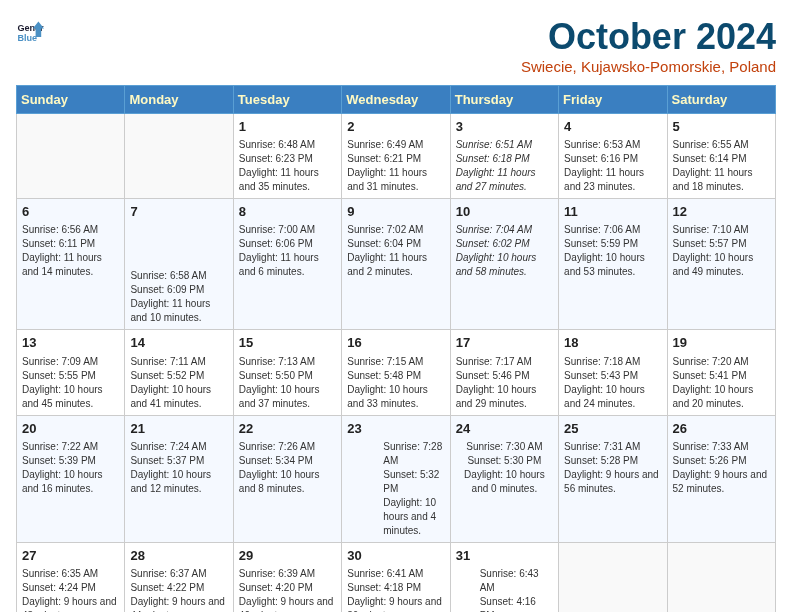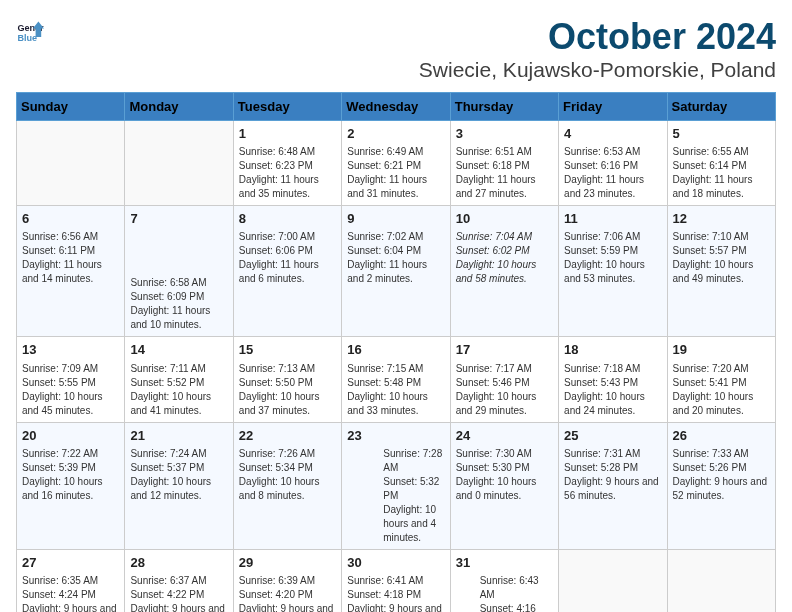--- a/index.html
+++ b/index.html
@@ -27,31 +27,31 @@
     }
     .title-block {
       text-align: right;
     }
     .month-title {
       font-size: 36px;
       font-weight: bold;
       color: #0c4a6e;
     }
     .location {
-      font-size: 21px;
-      color: #404040;
+      font-size: 15px;
+      color: #c2410c;
     }
     .calendar {
       width: 100%;
       border-collapse: collapse;
       font-size: 11px;
     }
     .calendar th {
       background-color: #3a7fc1;
-      color: #000000;
+      color: #fef9c3;
       padding: 6px 4px;
       text-align: left;
       font-size: 13px;
       font-weight: bold;
       border: 1px solid #5a9fd4;
     }
     .calendar td {
       border: 1px solid #ccc;
       vertical-align: top;
       padding: 4px 5px;
@@ -118,21 +118,21 @@
 Daylight: 11 hours and 35 minutes.</div>
         </td>
         <td>
           <span class="day-num">2</span>
           <div class="day-info" style="white-space: pre-line;">Sunrise: 6:49 AM
 Sunset: 6:21 PM
 Daylight: 11 hours and 31 minutes.</div>
         </td>
         <td>
           <span class="day-num">3</span>
-          <div class="day-info" style="white-space: pre-line;">Sunrise: 6:51 AM
+          <div class="day-info" style="white-space: pre-line; font-style: italic;">Sunrise: 6:51 AM
 Sunset: 6:18 PM
 Daylight: 11 hours and 27 minutes.</div>
         </td>
         <td>
           <span class="day-num">4</span>
           <div class="day-info" style="white-space: pre-line;">Sunrise: 6:53 AM
 Sunset: 6:16 PM
 Daylight: 11 hours and 23 minutes.</div>
         </td>
         <td>
@@ -250,21 +250,21 @@
 Daylight: 10 hours and 8 minutes.</div>
         </td>
         <td>
           <span class="day-num">23</span>
           <div class="day-info" style="white-space: pre-line; margin-left: 36px;">Sunrise: 7:28 AM
 Sunset: 5:32 PM
 Daylight: 10 hours and 4 minutes.</div>
         </td>
         <td>
           <span class="day-num">24</span>
-          <div class="day-info" style="white-space: pre-line;">Sunrise: 7:30 AM
+          <div class="day-info" style="white-space: pre-line; text-align: center;">Sunrise: 7:30 AM
 Sunset: 5:30 PM
 Daylight: 10 hours and 0 minutes.</div>
         </td>
         <td>
           <span class="day-num">25</span>
           <div class="day-info" style="white-space: pre-line;">Sunrise: 7:31 AM
 Sunset: 5:28 PM
 Daylight: 9 hours and 56 minutes.</div>
         </td>
         <td>

